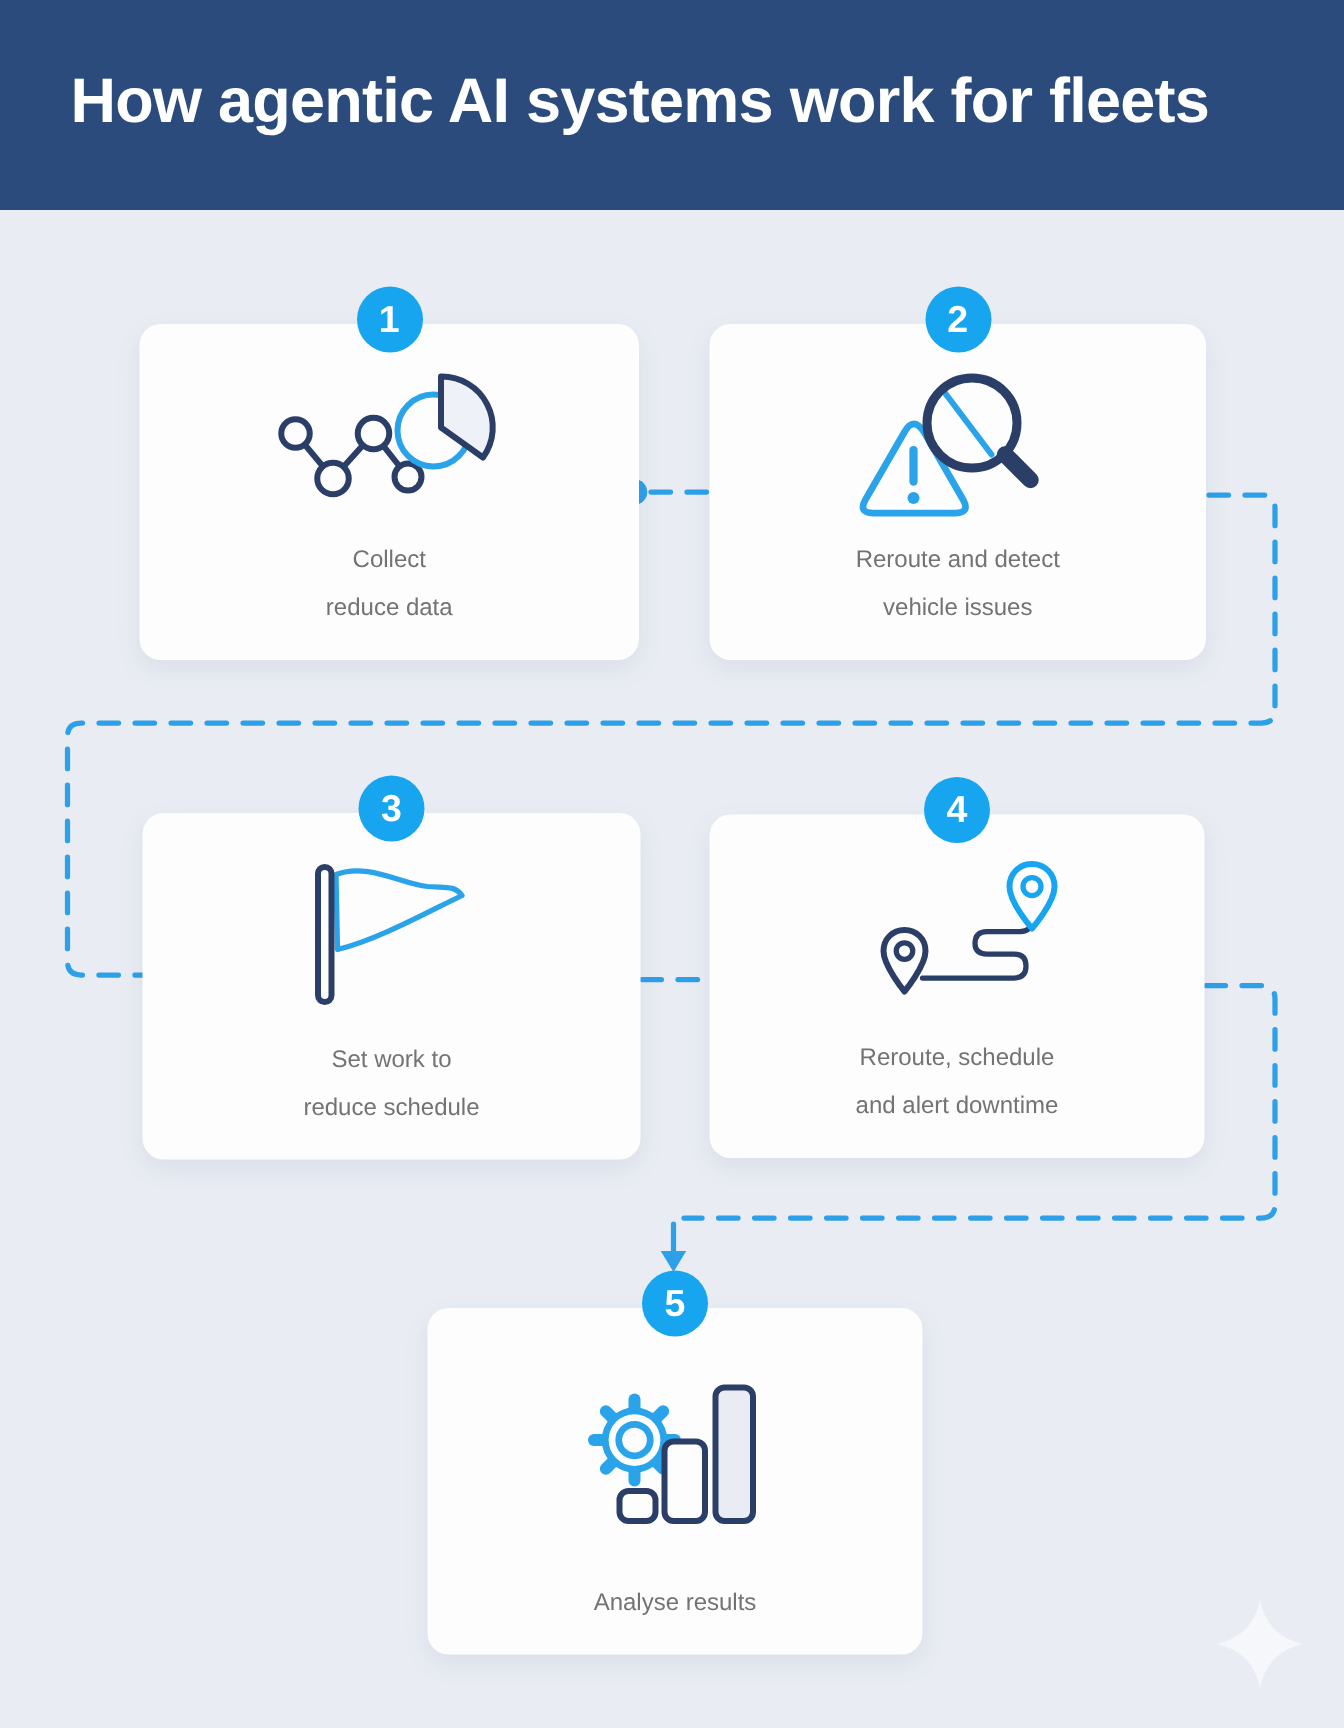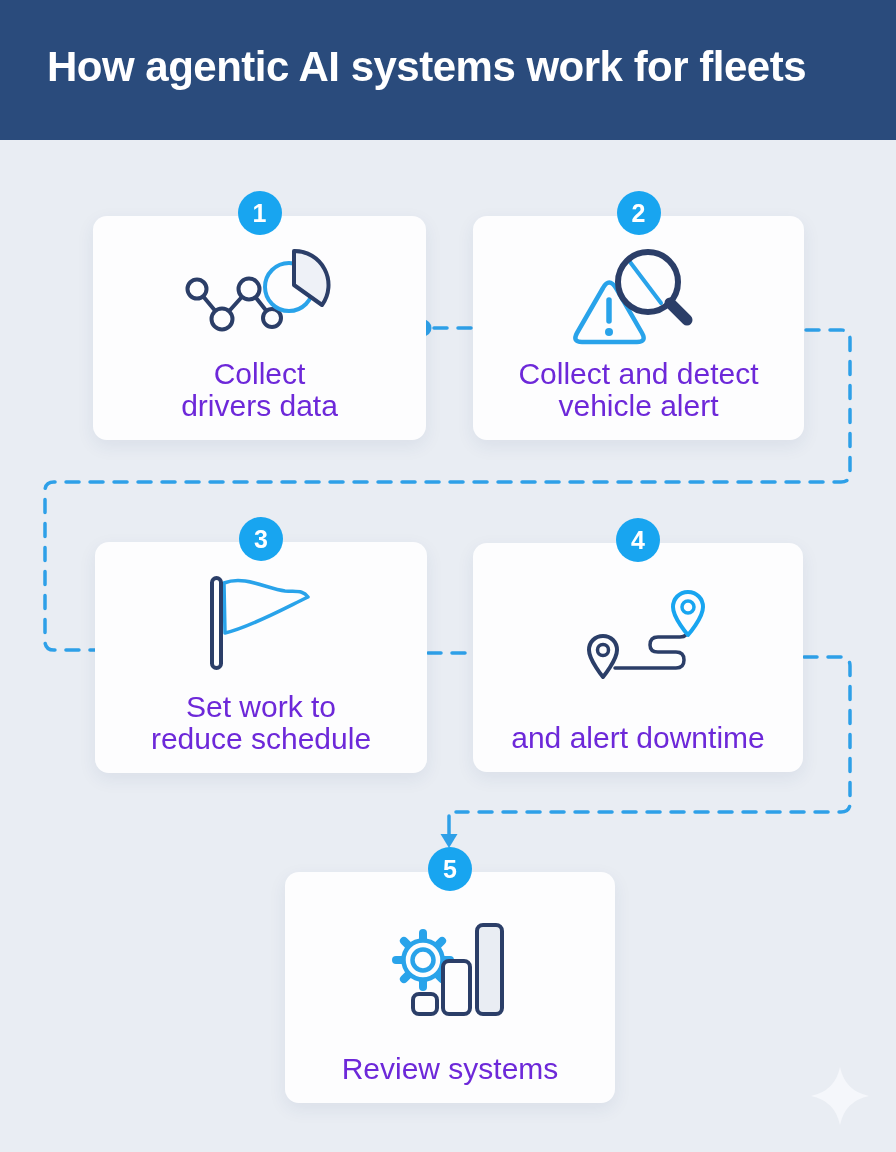--- a/index.html
+++ b/index.html
@@ -22,21 +22,21 @@
     display:flex;flex-direction:column;align-items:center;
   }
   .card .icon-wrap{flex:1;display:flex;align-items:center;justify-content:center;margin-top:14px;}
   .badge{
     position:absolute;top:-25px;left:50%;transform:translateX(-50%);
     width:44px;height:44px;border-radius:50%;background:#18a5f0;
     display:flex;align-items:center;justify-content:center;
     color:#ffffff;font-size:25px;font-weight:bold;
   }
   .label{
-    text-align:center;color:#6d28d9;font-size:30px;line-height:32px;
+    text-align:center;color:#737373;font-size:16px;line-height:32px;
     margin-bottom:18px;
   }
   .overlay{position:absolute;left:0;top:0;pointer-events:none;}
   .sparkle{position:absolute;left:804px;top:1060px;pointer-events:none;}
 </style>
 </head>
 <body>
 
 <div class="page">
 
@@ -66,39 +66,39 @@
           <circle cx="37" cy="75" r="10.5" fill="#fdfdfe"></circle>
           <circle cx="64" cy="45" r="10.5" fill="#fdfdfe"></circle>
           <circle cx="87" cy="74" r="9" fill="#fdfdfe"></circle>
         </g>
         <circle cx="104" cy="43" r="24" stroke="#29a3ea" stroke-width="4" fill="none"></circle>
         <path d="M109,41 L109,7 A34,34 0 0 1 137,61 Z" stroke="#2b3e68" stroke-width="4" fill="#eef1f7" stroke-linejoin="round"></path>
       </svg>
     </div>
     <div class="label">
       <div>Collect</div>
-      <div>drivers data</div>
+      <div>reduce data</div>
     </div>
   </div>
 
   <div class="card" style="left:473px;top:216px;width:331px;height:224px;">
     <div class="badge">2</div>
     <div class="icon-wrap">
       <svg width="150" height="110" viewBox="0 0 150 110">
         <path d="M39,49 L13,94 Q8,103 18,103 L73,103 Q83,103 78,94 L52,49 Q45,38 39,49 Z" stroke="#29a3ea" stroke-width="4.5" fill="#fdfdfe" stroke-linejoin="round"></path>
         <path d="M45,61 V82" stroke="#29a3ea" stroke-width="5.5" stroke-linecap="round" fill="none"></path>
         <circle cx="45" cy="93" r="4" fill="#29a3ea"></circle>
         <path d="M66,23 L97,64" stroke="#29a3ea" stroke-width="4" stroke-linecap="round" fill="none"></path>
         <circle cx="84" cy="43" r="30" stroke="#2b3e68" stroke-width="6" fill="none"></circle>
         <path d="M106,64 L123,81" stroke="#2b3e68" stroke-width="11" stroke-linecap="round" fill="none"></path>
       </svg>
     </div>
     <div class="label">
-      <div>Collect and detect</div>
-      <div>vehicle alert</div>
+      <div>Reroute and detect</div>
+      <div>vehicle issues</div>
     </div>
   </div>
 
   <div class="card" style="left:95px;top:542px;width:332px;height:231px;">
     <div class="badge">3</div>
     <div class="icon-wrap">
       <svg width="112" height="95" viewBox="0 0 112 95">
         <path d="M19,7 C40,-1 62,13 80,15 C92,16 98,14 103,21 C82,31 46,51 20,57 Z" stroke="#29a3ea" stroke-width="3.5" fill="#fdfdfe" stroke-linejoin="round"></path>
         <rect x="7" y="2" width="9" height="90" rx="4.5" stroke="#2b3e68" stroke-width="4" fill="#fdfdfe"></rect>
       </svg>
@@ -114,20 +114,21 @@
     <div class="icon-wrap">
       <svg width="136" height="100" viewBox="0 0 136 100">
         <path d="M45,78 H106 Q114,78 114,70 Q114,62 106,62 H88 Q80,62 80,55 Q80,47 88,47 H110 Q118,47 118,39 V34" stroke="#2b3e68" stroke-width="3.5" fill="none" stroke-linecap="round"></path>
         <path d="M33,46 C25,46 19,52 19,60 C19,70 33,87 33,87 C33,87 47,70 47,60 C47,52 41,46 33,46 Z" stroke="#2b3e68" stroke-width="4" fill="#fdfdfe" stroke-linejoin="round"></path>
         <circle cx="33" cy="60" r="5.5" stroke="#2b3e68" stroke-width="3.5" fill="#fdfdfe"></circle>
         <path d="M118,2 C109,2 103,9 103,17 C103,28 118,45 118,45 C118,45 133,28 133,17 C133,9 127,2 118,2 Z" stroke="#18a5f0" stroke-width="4" fill="#fdfdfe" stroke-linejoin="round"></path>
         <circle cx="118" cy="17" r="6" stroke="#18a5f0" stroke-width="3.5" fill="#fdfdfe"></circle>
       </svg>
     </div>
     <div class="label">
+      <div>Reroute, schedule</div>
       <div>and alert downtime</div>
     </div>
   </div>
 
   <div class="card" style="left:285px;top:872px;width:330px;height:231px;">
     <div class="badge">5</div>
     <div class="icon-wrap">
       <svg width="124" height="100" viewBox="0 0 124 100">
         <g stroke="#29a3ea" stroke-width="8" stroke-linecap="round">
           <path d="M55,40 L62,40"></path>
@@ -140,21 +141,21 @@
             <path d="M49.1,25.9 L54.1,20.9"></path>
         </g>
         <circle cx="35" cy="40" r="19.5" stroke="#29a3ea" stroke-width="4.5" fill="#fdfdfe"></circle>
         <circle cx="35" cy="40" r="10.5" stroke="#29a3ea" stroke-width="4.5" fill="#fdfdfe"></circle>
         <rect x="89" y="5" width="25" height="89" rx="6" stroke="#2b3e68" stroke-width="4" fill="#e9edf3"></rect>
         <rect x="55" y="41" width="27" height="53" rx="6" stroke="#2b3e68" stroke-width="4" fill="#fdfdfe"></rect>
         <rect x="25" y="74" width="24" height="20" rx="6" stroke="#2b3e68" stroke-width="4" fill="#fdfdfe"></rect>
       </svg>
     </div>
     <div class="label">
-      <div>Review systems</div>
+      <div>Analyse results</div>
     </div>
   </div>
 
   <svg class="sparkle" width="72" height="72" viewBox="0 0 72 72">
     <path d="M36,7 Q41,31 65,36 Q41,41 36,65 Q31,41 7,36 Q31,31 36,7 Z" fill="#f5f7fb"></path>
   </svg>
 
 </div>
 
 </body></html>

